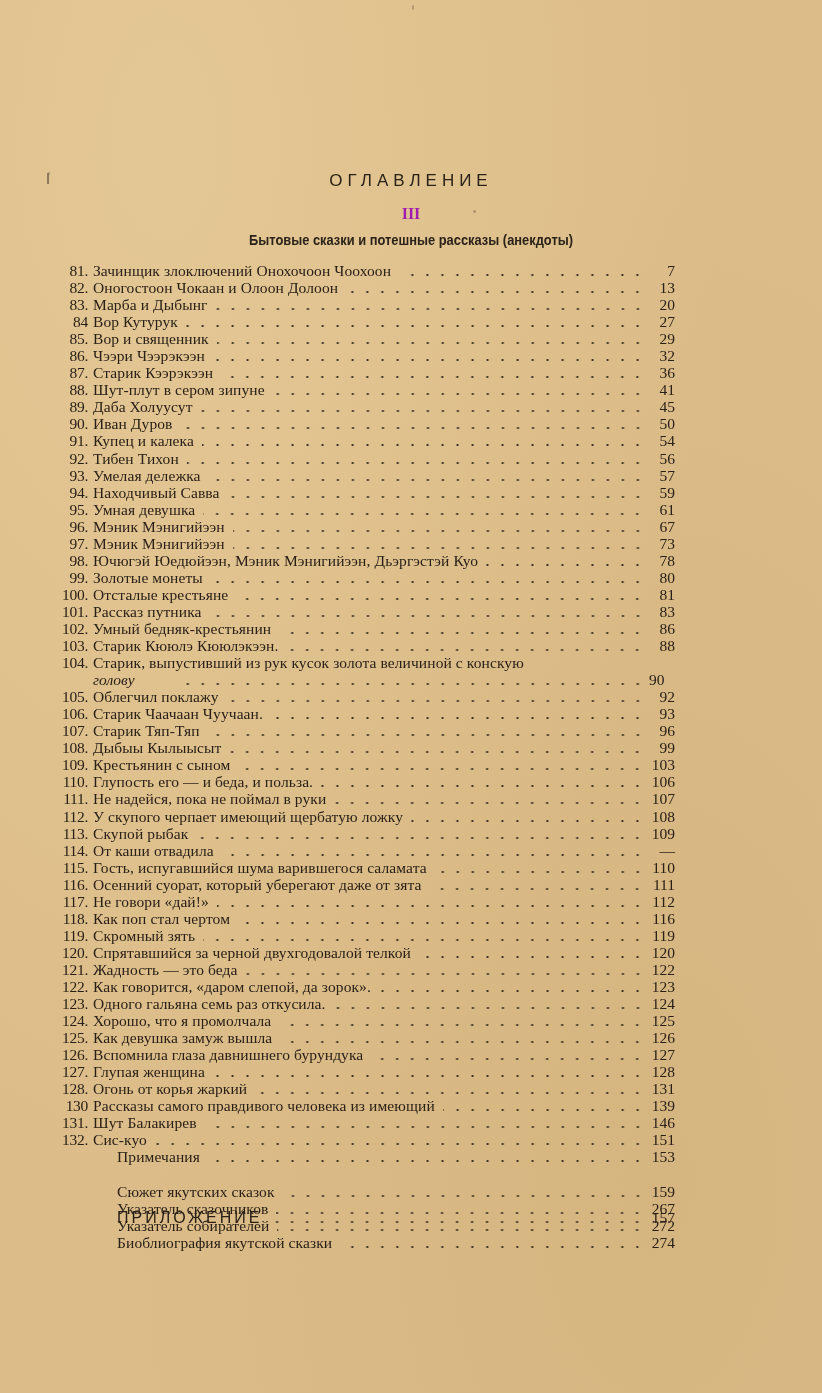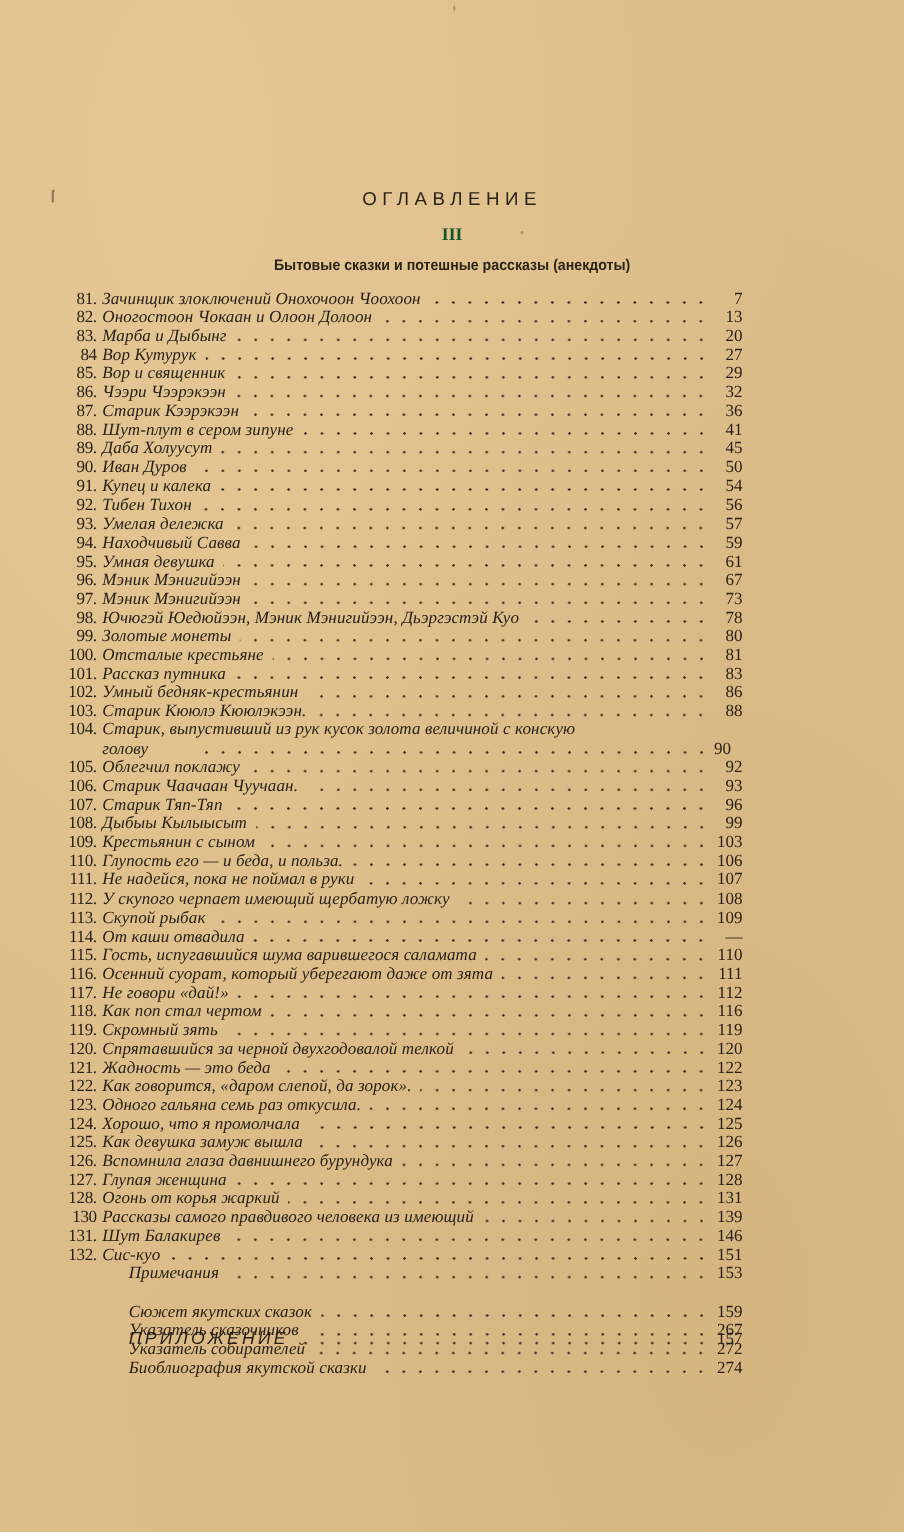--- a/index.html
+++ b/index.html
@@ -38,21 +38,21 @@
     }
     .section-number {
       position: absolute;
       top: 205px;
       left: 0;
       width: 822px;
       text-align: center;
       font-family: "Liberation Serif", serif;
       font-weight: bold;
       font-size: 16px;
-      color: #14532d;
+      color: #a21caf;
     }
     .section-title {
       position: absolute;
       top: 232px;
       left: 0;
       width: 822px;
       text-align: center;
       font-family: "Liberation Sans Narrow", "Liberation Sans", sans-serif;
       font-weight: bold;
       font-size: 14px;
@@ -81,21 +81,20 @@
       display: inline-block;
       min-width: 31px;
       text-align: right;
       margin-right: 5px;
       letter-spacing: -0.3px;
     }
     .toc-entry .title {
       flex: 0 1 auto;
       letter-spacing: 0.1px;
       transform-origin: left;
-      font-style: italic;
     }
     .toc-entry .leader {
       flex: 1 1 auto;
       overflow: hidden;
       margin: 0 4px 0 8px;
       height: 14px;
       position: relative;
       top: 1px;
       background-image: radial-gradient(circle, #3a2e22 0.9px, rgba(0,0,0,0) 1.3px);
       background-size: 15px 4px;

